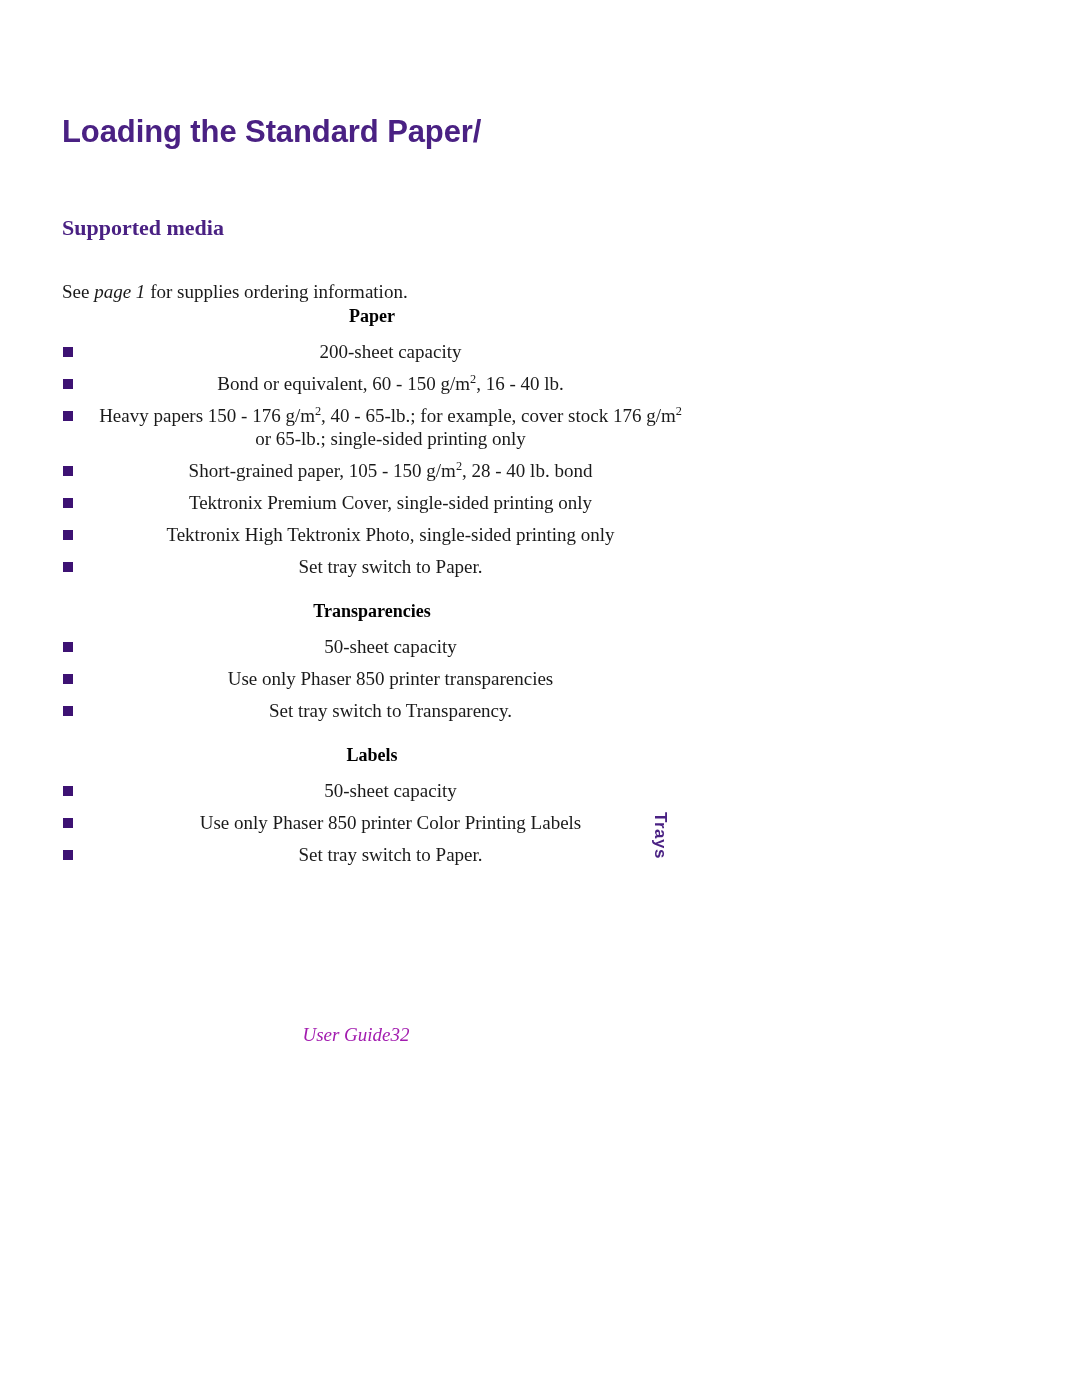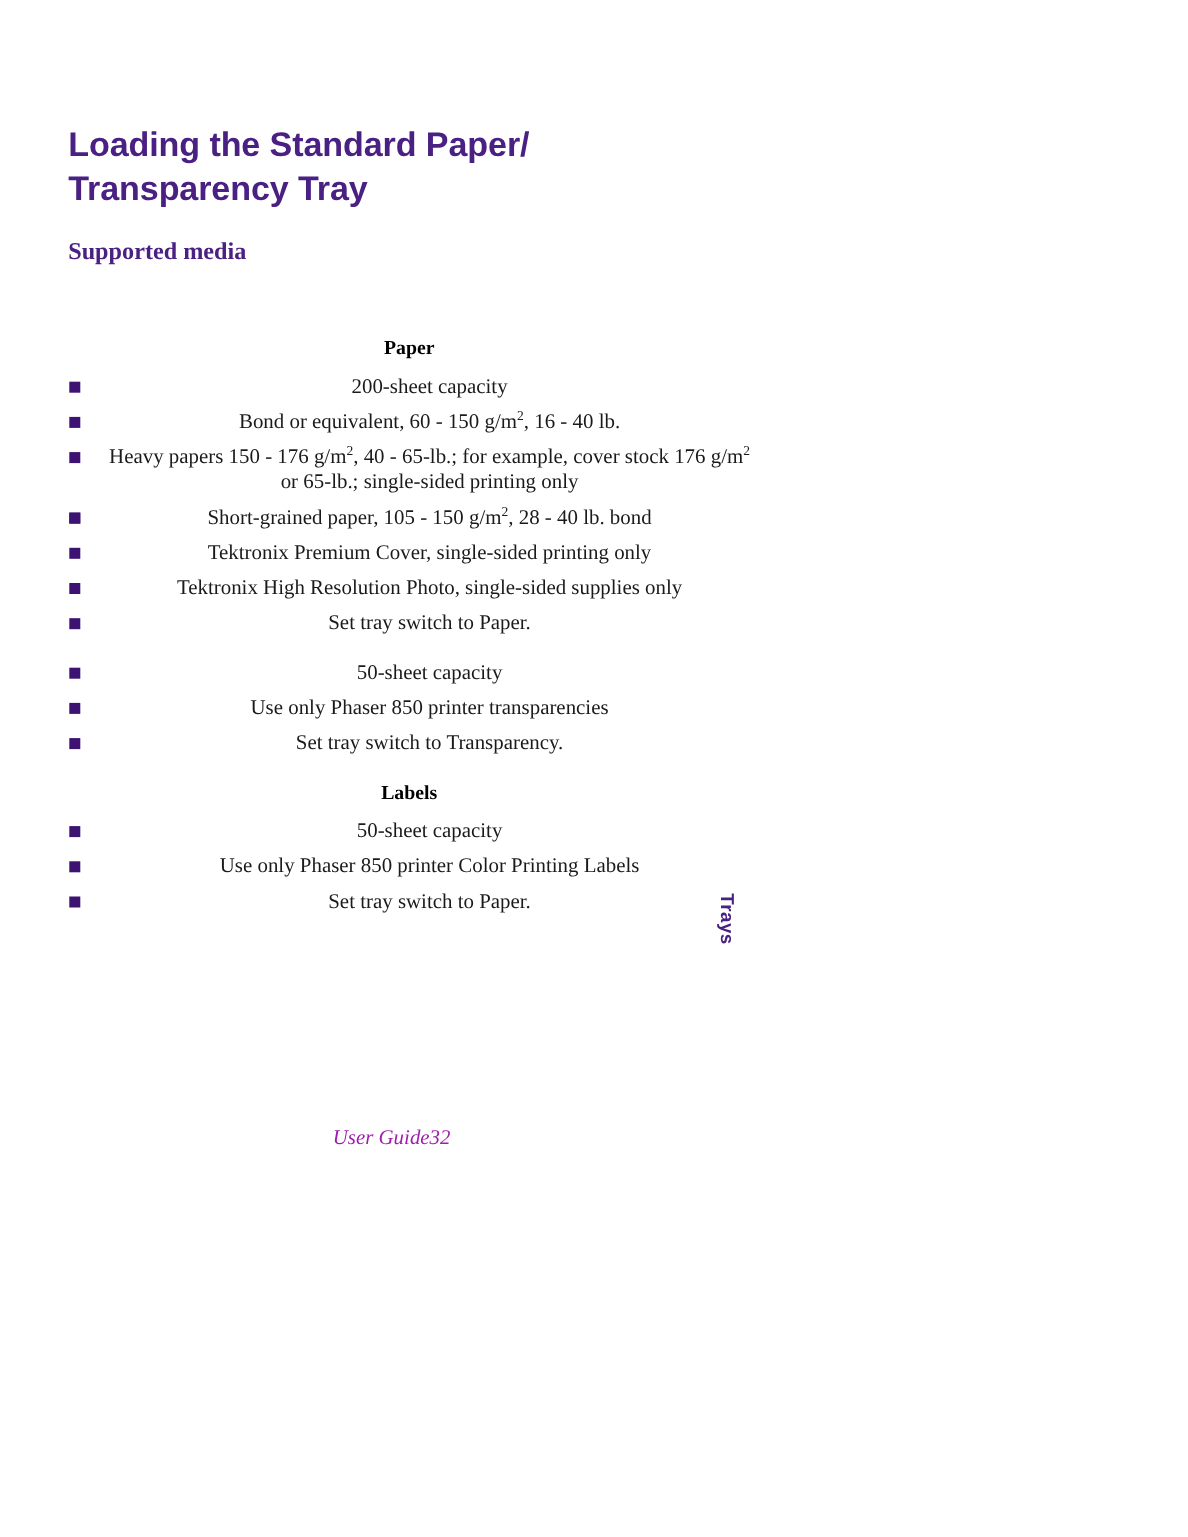--- a/index.html
+++ b/index.html
@@ -139,51 +139,52 @@
   .footer .pagenum { font-style: italic; }
 </style>
 </head>
 <body>
 
 <div class="page">
 
   <div class="title-block">
     <h1 class="doc-title">
       <span>Loading the Standard Paper/</span>
-      <span class="line2">Transparency Tray</span>
     </h1>
   </div>
 
   <h2 class="section-heading">Supported media</h2>
 
+  <p class="intro-line"><span>See </span><i>page 1</i><span> for supplies ordering information.</span></p>
 
   <div class="content">
 
     <div class="group">
       <div class="group-label">Paper</div>
       <ul class="bullets">
         <li><span class="sq"></span><span>200-sheet capacity</span></li>
 
         <li><span class="sq"></span><span>Bond or equivalent, 60 - 150 g/m</span><sup>2</sup><span>, 16 - 40 lb.</span></li>
 
         <li><span class="sq"></span><span>Heavy papers 150 - 176 g/m</span><sup>2</sup><span>, 40 - 65-lb.; for example, cover stock 176 g/m</span><sup>2</sup><span> or 65-lb.; single-sided printing only</span></li>
 
         <li><span class="sq"></span></li>
 
         <li><span class="sq"></span><span>Short-grained paper, 105 - 150 g/m</span><sup>2</sup><span>,  28 - 40 lb. bond</span></li>
 
         <li><span class="sq"></span><span>Tektronix Premium Cover, single-sided printing only</span></li>
 
-        <li><span class="sq"></span><span>Tektronix High Resolution Photo, single-sided supplies only</span></li>
+        <li><span class="sq"></span><span>Tektronix High Tektronix Photo, single-sided printing only</span></li>
 
         <li><span class="sq"></span><span>Set tray switch to </span><b>Paper.</b></li>
       </ul>
     </div>
 
     <div class="group">
+      <div class="group-label">Transparencies</div>
       <ul class="bullets">
         <li><span class="sq"></span><span>50-sheet capacity</span></li>
         <li><span class="sq"></span><span>Use only Phaser 850 printer transparencies</span></li>
         <li><span class="sq"></span><span>Set tray switch to </span><b>Transparency.</b></li>
       </ul>
     </div>
 
     <div class="group">
       <div class="group-label">Labels</div>
       <ul class="bullets">

